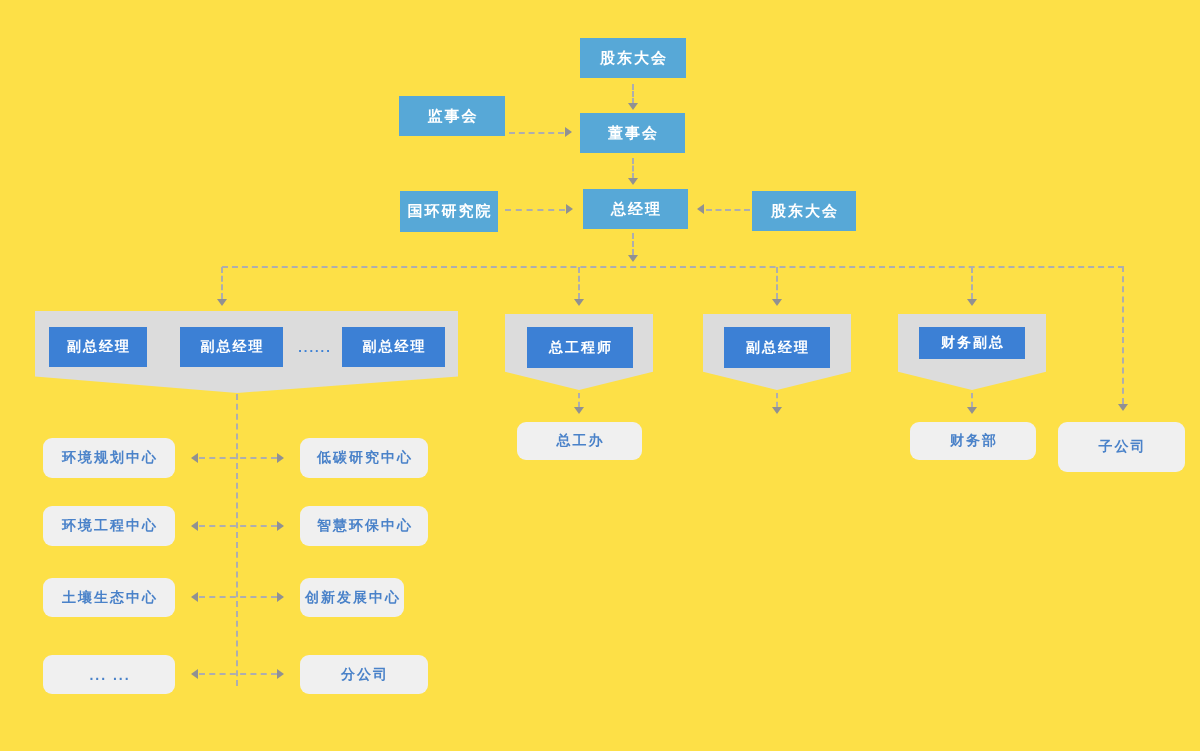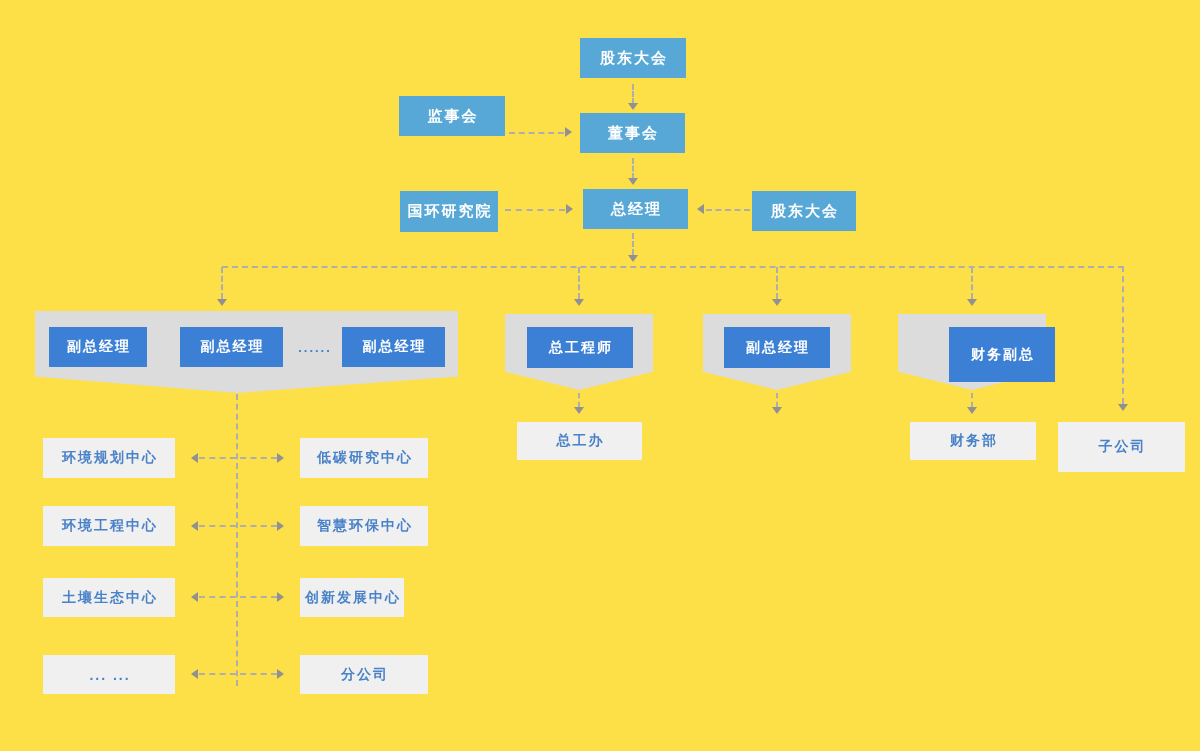--- a/index.html
+++ b/index.html
@@ -4,21 +4,21 @@
 <style>
   * { box-sizing: border-box; margin: 0; padding: 0; }
   html,body { background: #ffffff; }
   body { font-family: "Liberation Sans", "DejaVu Sans", sans-serif; }
   .canvas { position: relative; width: 1200px; height: 751px; background: #fde047; overflow: hidden; padding-left: 37px; }
 
   .box { position: absolute; display: flex; align-items: center; justify-content: center;
          letter-spacing: 2px; text-indent: 2px; white-space: nowrap; }
   .bl { background: #57a8d7; color: #ffffff; font-weight: 700; font-size: 15px; }
   .bs { background: #3c80d5; color: #ffffff; font-weight: 700; font-size: 14px; }
-  .gb { background: #f0f0f0; color: #4a82c9; font-weight: 700; font-size: 14px; }
+  .gb { background: #f0f0f0; color: #4a82c9; font-weight: 700; font-size: 14px; border-radius: 9px; }
 
   .pennant { position: absolute; background: #dcdcdc; }
   .p-wide  { clip-path: polygon(0 0, 100% 0, 100% 80%, 47.8% 100%, 0 80%); }
   .p-small { clip-path: polygon(0 0, 100% 0, 100% 76%, 50% 100%, 0 76%); }
 
   .v { position: absolute; width: 0; border-left: 2px dashed #aeaeae; }
   .h { position: absolute; height: 0; border-top: 2px dashed #aeaeae; }
   .td { position: absolute; width: 0; height: 0; border-left: 5px solid transparent;
         border-right: 5px solid transparent; border-top: 7px solid #919191; }
   .tr { position: absolute; width: 0; height: 0; border-top: 5px solid transparent;
@@ -107,21 +107,21 @@
   <div class="box bl" style="left:400px;top:191px;width:98px;height:41px">国环研究院</div>
   <div class="box bl" style="left:583px;top:189px;width:105px;height:40px">总经理</div>
   <div class="box bl" style="left:752px;top:191px;width:104px;height:40px">股东大会</div>
 
   <div class="box bs" style="left:49px;top:327px;width:98px;height:40px">副总经理</div>
   <div class="box bs" style="left:180px;top:327px;width:103px;height:40px">副总经理</div>
   <div class="dots" style="left:289px;top:340px;width:52px">......</div>
   <div class="box bs" style="left:342px;top:327px;width:103px;height:40px">副总经理</div>
   <div class="box bs" style="left:527px;top:327px;width:106px;height:41px">总工程师</div>
   <div class="box bs" style="left:724px;top:327px;width:106px;height:41px">副总经理</div>
-  <div class="box bs" style="left:949px;top:327px;width:106px;height:55px">财务副总</div>
+  <div class="box bs" style="left:919px;top:327px;width:106px;height:32px">财务副总</div>
 
   <div class="box gb" style="left:517px;top:422px;width:125px;height:38px">总工办</div>
   <div class="box gb" style="left:910px;top:422px;width:126px;height:38px">财务部</div>
   <div class="box gb" style="left:1058px;top:422px;width:127px;height:50px">子公司</div>
 
   <div class="box gb" style="left:43px;top:438px;width:132px;height:40px">环境规划中心</div>
   <div class="box gb" style="left:300px;top:438px;width:128px;height:40px">低碳研究中心</div>
   <div class="box gb" style="left:43px;top:506px;width:132px;height:40px">环境工程中心</div>
   <div class="box gb" style="left:300px;top:506px;width:128px;height:40px">智慧环保中心</div>
   <div class="box gb" style="left:43px;top:578px;width:132px;height:39px">土壤生态中心</div>

